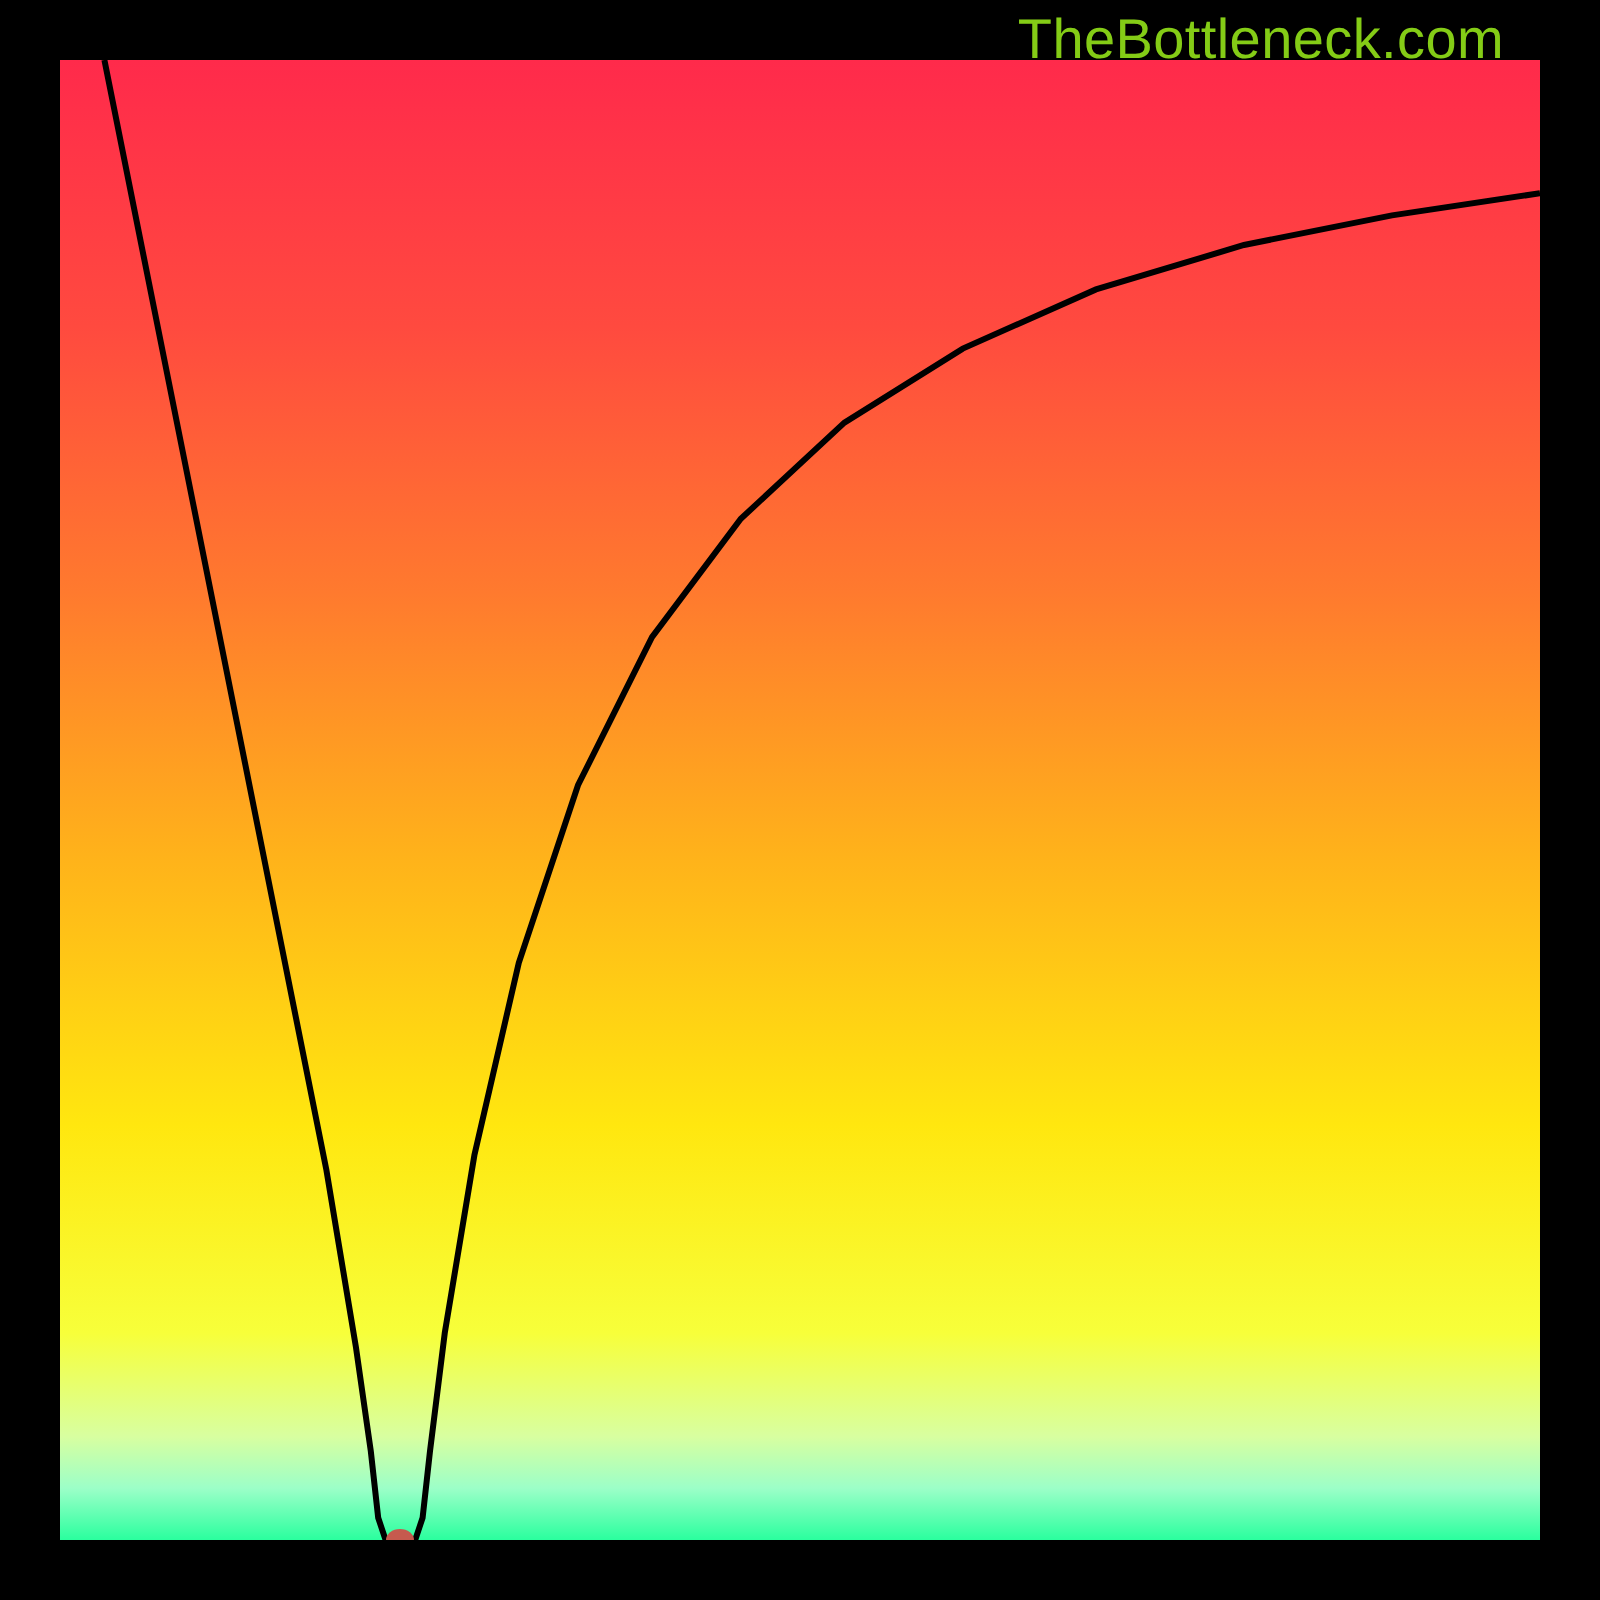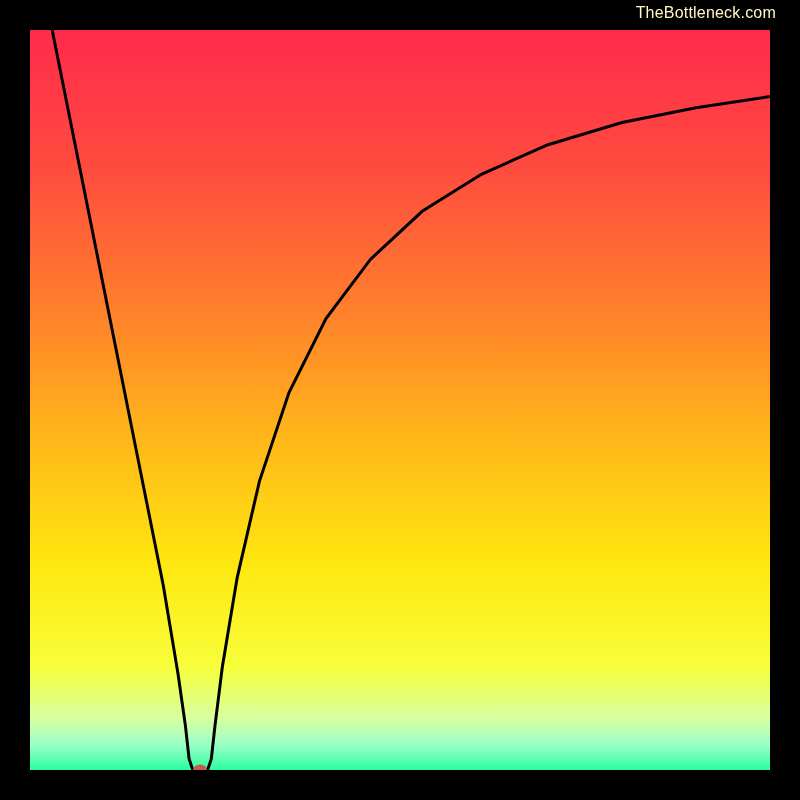--- a/index.html
+++ b/index.html
@@ -39,23 +39,23 @@
     position: absolute;
     width: 14px;
     height: 11px;
     background: #c65a4e;
     border-radius: 50%;
     transform: translate(-50%, -50%);
   }
   .watermark {
     position: absolute;
     top: 4px;
-    right: 24px;
-    color: #fef9c3;
-    font-size: 16px;
+    right: 48px;
+    color: #84cc16;
+    font-size: 28px;
     font-weight: 500;
     letter-spacing: 0.2px;
   }
 </style>
 </head>
 <body>
 
 <div class="frame">
 
   <div class="watermark">TheBottleneck.com</div>

